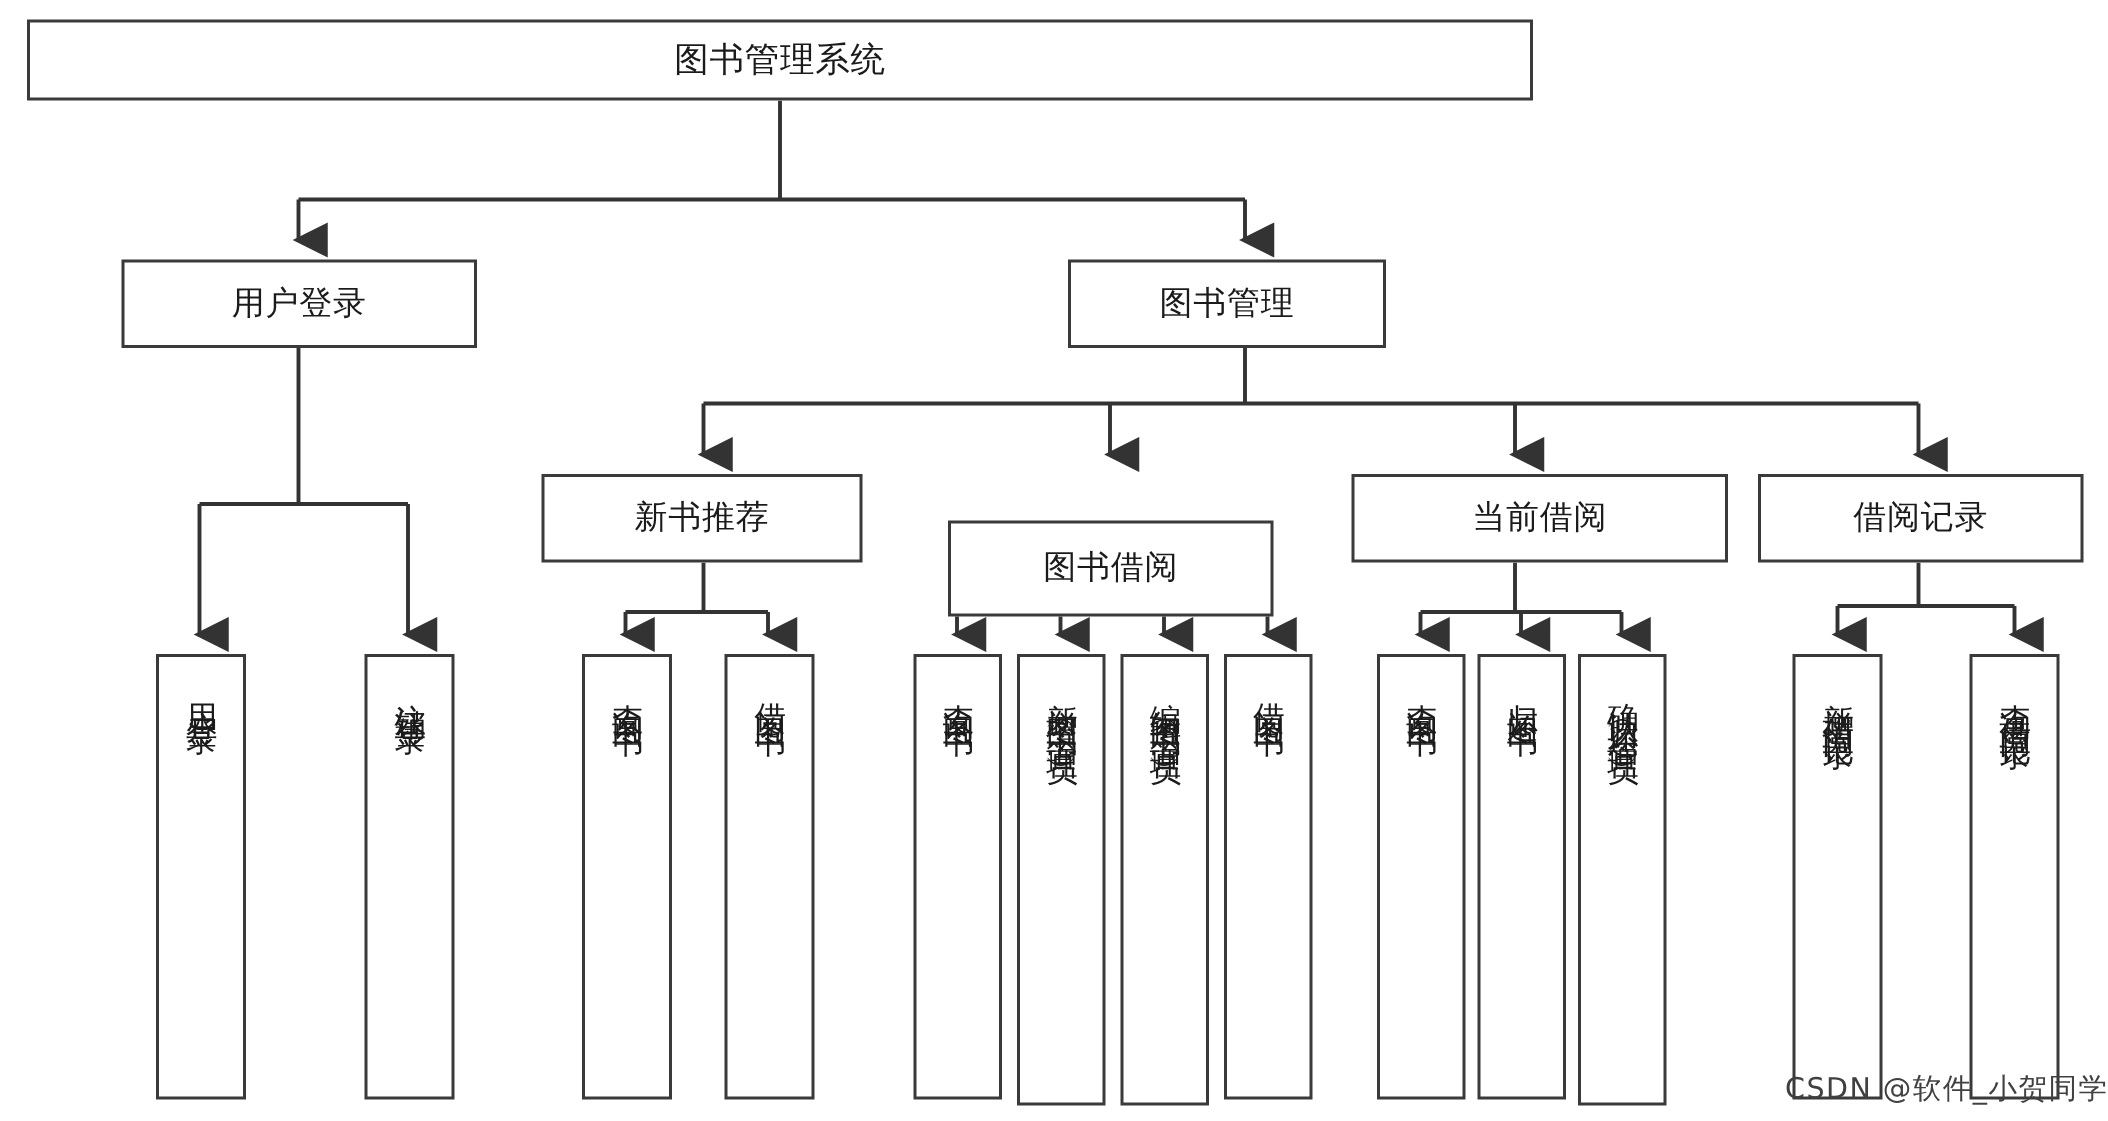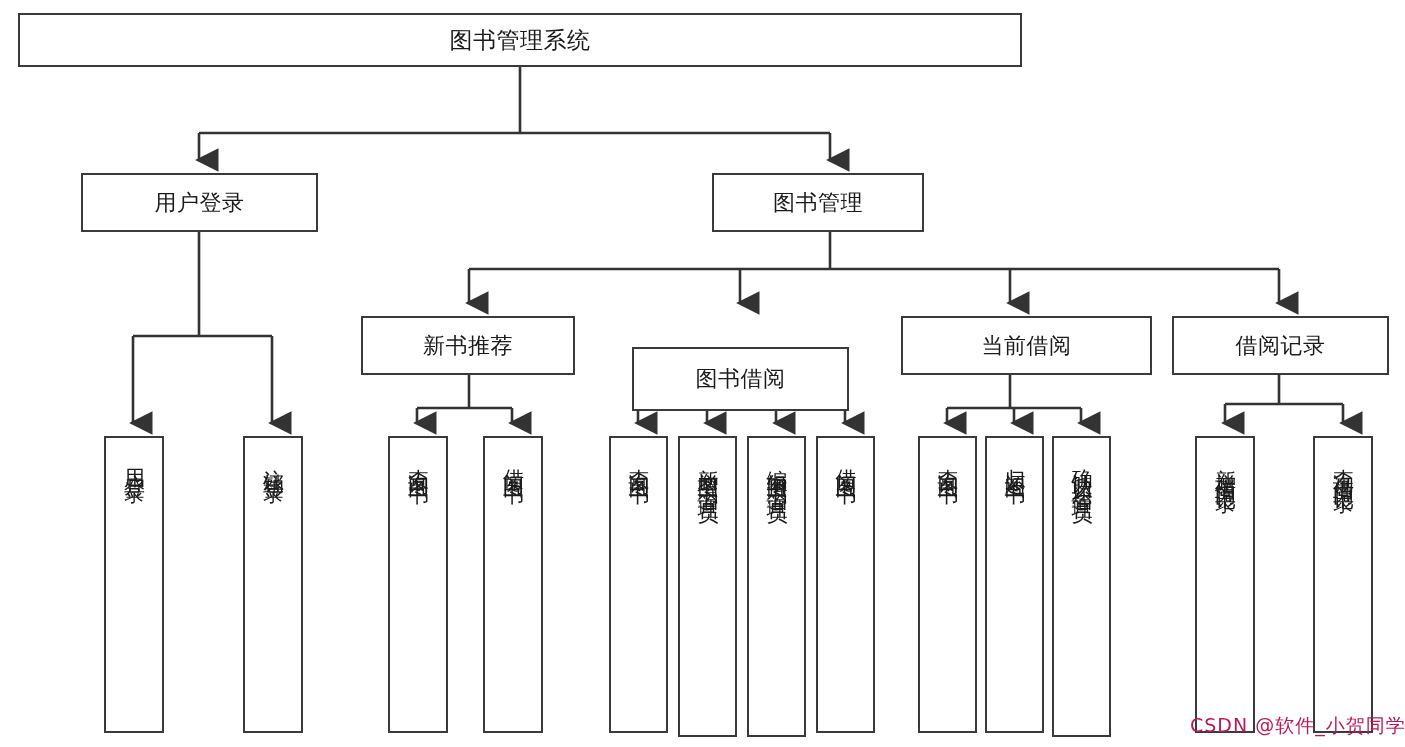--- a/index.html
+++ b/index.html
@@ -50,21 +50,21 @@
     writing-mode: vertical-rl;
     text-orientation: upright;
     font-size: 21px;
     letter-spacing: 5px;
     line-height: 1;
     white-space: nowrap;
   }
   .node.root .lbl { font-size: 23px; }
   .watermark {
     position: absolute;
-    color: #be185d;
+    color: #404040;
     font-size: 19px;
     letter-spacing: 1px;
     white-space: nowrap;
     user-select: none;
   }
 </style>
 </head>
 <body>
 
 <div id="canvas">

